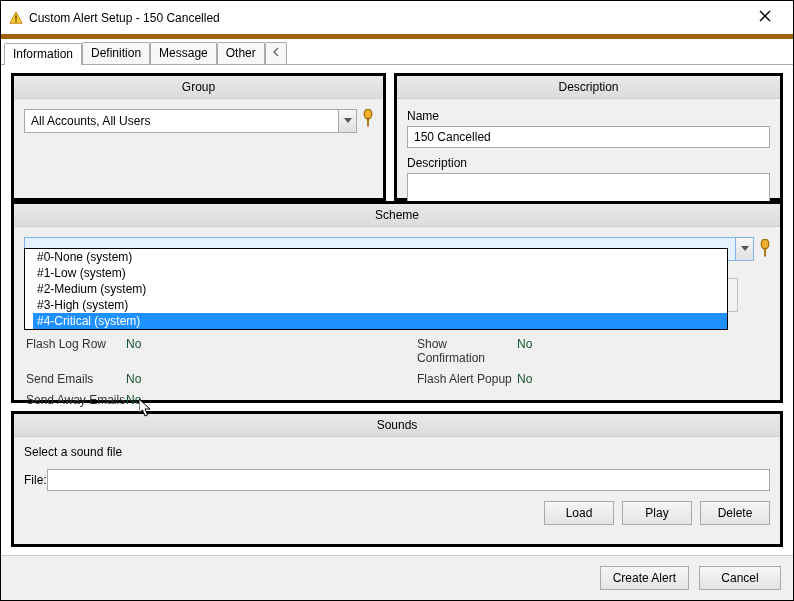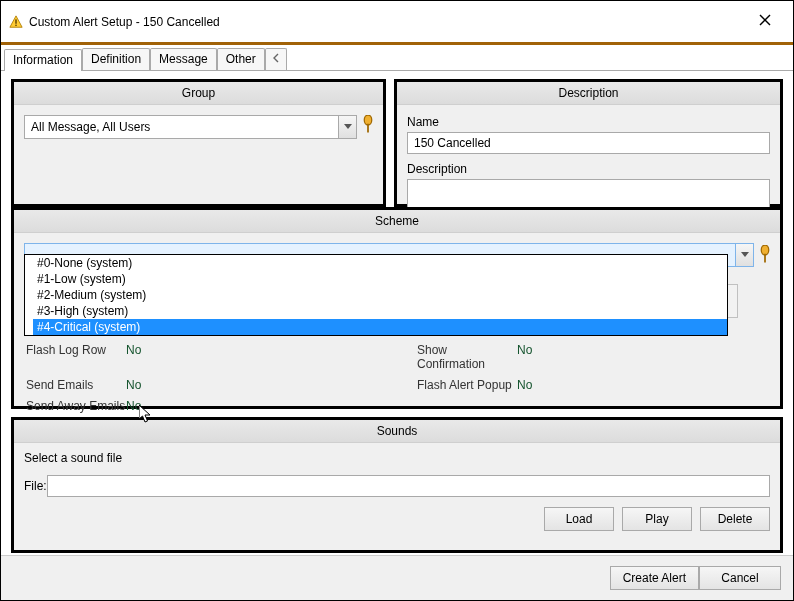--- a/index.html
+++ b/index.html
@@ -6,22 +6,22 @@
   html, body { margin: 0; padding: 0; }
   .window {
     width: 794px; height: 601px;
     background: #fff;
     border: 1px solid #000;
     box-shadow: 3px 3px 0 rgba(0,0,0,0.8);
     position: relative;
     display: flex; flex-direction: column;
   }
   .titlebar {
-    height: 44px; display: flex; align-items: center;
-    padding: 0 8px; border-bottom: 3px solid #a16207;
+    height: 38px; display: flex; align-items: center;
+    padding: 0 8px; border-bottom: 5px solid #a16207;
   }
   .titlebar .title { margin-left: 6px; flex: 1; }
   .titlebar .close { width: 40px; text-align: center; cursor: pointer; }
   .titlebar .close svg { width: 12px; height: 12px; }
   .warning-icon { width: 14px; height: 14px; }
 
   .tabs {
     display: flex; align-items: center;
     border-bottom: 1px solid #aaa;
     padding: 3px 3px 0 3px;
@@ -132,21 +132,21 @@
     min-width: 70px; height: 24px;
     border: 1px solid #a9a9a9;
     background: linear-gradient(#f6f6f6,#e4e4e4);
     padding: 0 12px;
     cursor: pointer;
   }
 
   .footer {
     border-top: 1px solid #ccc;
     padding: 10px 12px;
-    display: flex; justify-content: flex-end; 
+    display: flex; justify-content: flex-end; gap: 10px;
     background: #f0f0f0;
   }
   .footer .btn { min-width: 82px; }
 
   .cursor {
     position: absolute; left: 138px; top: 334px;
     width: 16px; height: 20px; z-index: 20; pointer-events: none;
   }
 
   .greyedge { position: absolute; right: 42px; top: 74px; width: 16px; height: 34px; border:1px solid #c0c0c0; background:#f2f2f2; z-index: 5; }
@@ -185,21 +185,21 @@
     </div>
   </div>
 
   <div class="body">
 
     <div class="row-top">
       <div class="fieldset group-box">
         <div class="fieldset-header">Group</div>
         <div class="fieldset-body" style="display:flex;align-items:flex-start;">
           <div class="combo" style="flex:1">
-            <span class="combo-text">All Message, All Users</span>
+            <span class="combo-text">All Accounts, All Users</span>
             <span class="combo-btn">
               <svg width="8" height="6" viewBox="0 0 8 6">
                   <polygon points="0,0 8,0 4,5" fill="#555"></polygon>
                 </svg>
             </span>
           </div>
           <span class="pin">
             <svg viewBox="0 0 8 16">
                 <ellipse cx="4" cy="4" rx="3" ry="4" fill="#f0b030" stroke="#a06800"></ellipse>
                 <rect x="3.3" y="7" width="1.4" height="7" fill="#a06800"></rect>

